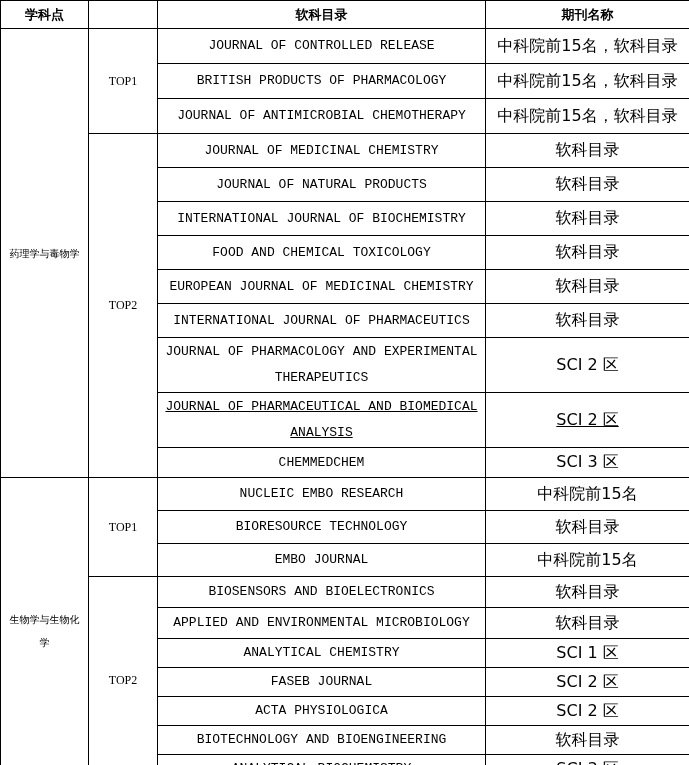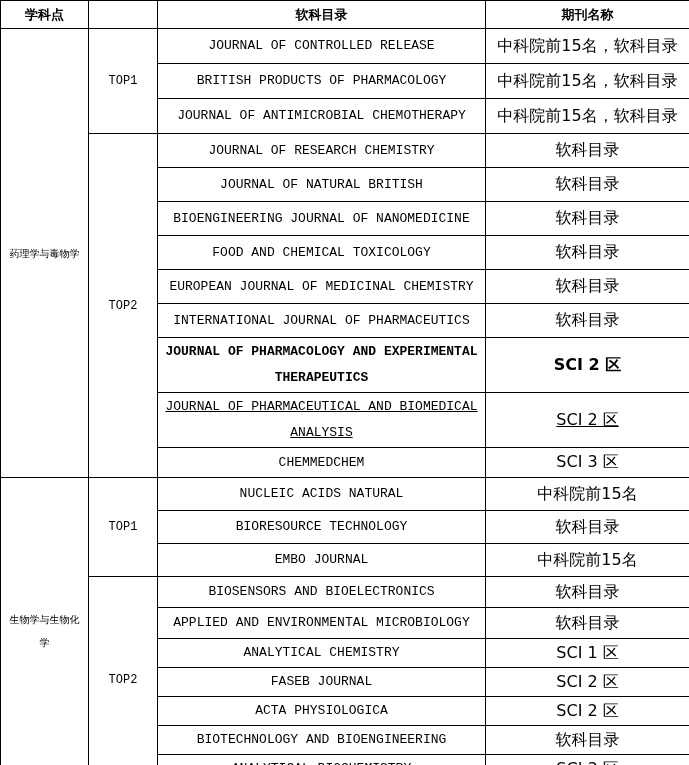--- a/index.html
+++ b/index.html
@@ -42,34 +42,34 @@
     height: 26px;
   }
   td.section-cell {
     font-size: 10px;
     line-height: 2.3;
     padding: 1px 10px;
     word-break: break-all;
   }
   td.group-cell {
     font-size: 12px;
-    font-family: Liberation Mono, monospace;
+    font-family: Liberation Serif, serif;
   }
   td.name-cell {
     font-size: 13px;
     font-family: "Liberation Mono", "DejaVu Sans Mono", monospace;
     line-height: 2.0;
     letter-spacing: 0px;
   }
   td.tier-cell {
     font-size: 16px;
   }
   tr.h35 { height: 35px; }
   tr.h34 { height: 34px; }
-  tr.h52 { height: 52px; font-weight: bold; }
+  tr.h52 { height: 52px; }
   tr.h43 { height: 43px; text-decoration: underline; }
   tr.h33 { height: 33px; }
   tr.h31 { height: 31px; }
   tr.h30 { height: 30px; margin-left: 40px; }
   tr.h29 { height: 29px; }
   tr.h28 { height: 28px; }
 </style>
 </head>
 <body>
 
@@ -100,29 +100,29 @@
       <tr class="h35">
         <td class="name-cell">BRITISH PRODUCTS OF PHARMACOLOGY</td>
         <td class="tier-cell">中科院前15名，软科目录</td>
       </tr>
       <tr class="h35">
         <td class="name-cell">JOURNAL OF ANTIMICROBIAL CHEMOTHERAPY</td>
         <td class="tier-cell">中科院前15名，软科目录</td>
       </tr>
       <tr class="h34">
         <td class="group-cell" rowspan="9">TOP2</td>
-        <td class="name-cell">JOURNAL OF RESEARCH CHEMISTRY</td>
+        <td class="name-cell">JOURNAL OF MEDICINAL CHEMISTRY</td>
         <td class="tier-cell">软科目录</td>
       </tr>
       <tr class="h34">
-        <td class="name-cell">JOURNAL OF NATURAL BRITISH</td>
+        <td class="name-cell">JOURNAL OF NATURAL PRODUCTS</td>
         <td class="tier-cell">软科目录</td>
       </tr>
       <tr class="h34">
-        <td class="name-cell">BIOENGINEERING JOURNAL OF NANOMEDICINE</td>
+        <td class="name-cell">INTERNATIONAL JOURNAL OF BIOCHEMISTRY</td>
         <td class="tier-cell">软科目录</td>
       </tr>
       <tr class="h34">
         <td class="name-cell">FOOD AND CHEMICAL TOXICOLOGY</td>
         <td class="tier-cell">软科目录</td>
       </tr>
       <tr class="h34">
         <td class="name-cell">EUROPEAN JOURNAL OF MEDICINAL CHEMISTRY</td>
         <td class="tier-cell">软科目录</td>
       </tr>
@@ -139,21 +139,21 @@
         <td class="tier-cell">SCI 2 区</td>
       </tr>
       <tr class="h30">
         <td class="name-cell">CHEMMEDCHEM</td>
         <td class="tier-cell">SCI 3 区</td>
       </tr>
 
       <tr class="h33">
         <td class="section-cell" rowspan="10">生物学与生物化学</td>
         <td class="group-cell" rowspan="3">TOP1</td>
-        <td class="name-cell">NUCLEIC ACIDS NATURAL</td>
+        <td class="name-cell">NUCLEIC EMBO RESEARCH</td>
         <td class="tier-cell">中科院前15名</td>
       </tr>
       <tr class="h33">
         <td class="name-cell">BIORESOURCE TECHNOLOGY</td>
         <td class="tier-cell">软科目录</td>
       </tr>
       <tr class="h33">
         <td class="name-cell">EMBO JOURNAL</td>
         <td class="tier-cell">中科院前15名</td>
       </tr>

